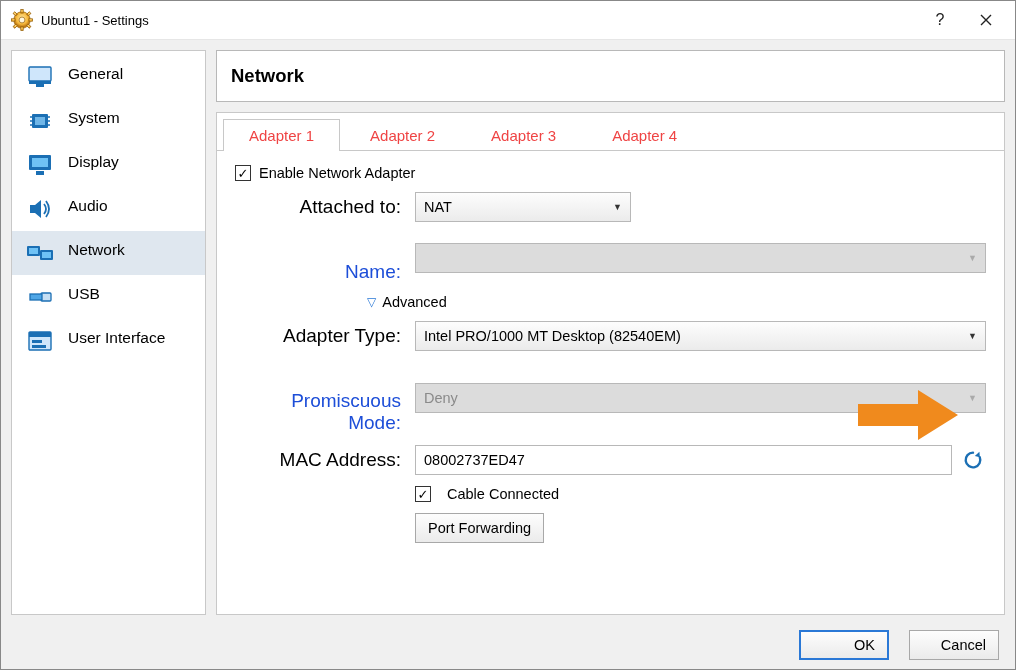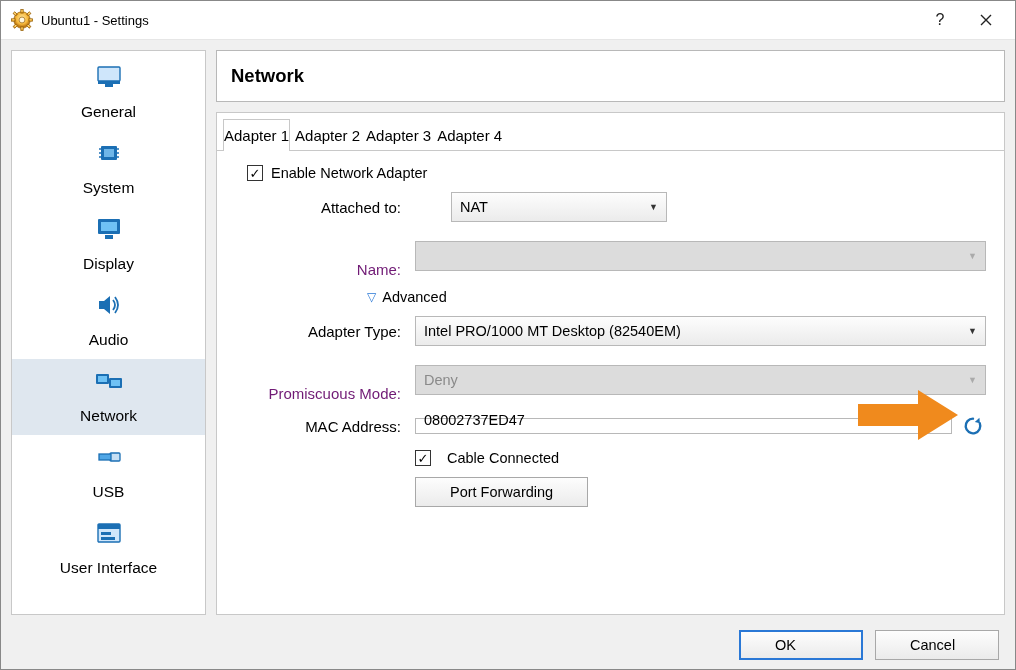--- a/index.html
+++ b/index.html
@@ -13,68 +13,68 @@
   .titlebar .title { margin-left: 8px; font-size: 13px; color: #000; }
   .titlebar .spacer { flex: 1; }
   .titlebar .sysbtn { width: 46px; height: 32px; display: flex; align-items: center; justify-content: center; font-size: 16px; color: #222; }
   .titlebar .sysbtn.close { font-size: 15px; }
   .gear-icon svg { display: block; }
 
   
   .body { flex: 1; display: flex; padding: 10px 10px 6px 10px; gap: 10px; min-height: 0; }
 
   .sidebar { width: 195px; background: #fff; border: 1px solid #c8c8c8; padding: 4px 0; overflow: auto; }
-  .side-item { display: flex; align-items: center; gap: 14px; padding: 10px 14px; color: #000; flex-direction: column; }
+  .side-item { display: flex; gap: 14px; padding: 10px 14px; color: #000; }
   .side-item.active { background: #dfe7ef; }
   .side-item .side-icon { width: 28px; height: 24px; display: flex; align-items: center; justify-content: center; }
   .side-item .label { font-size: 15.5px; }
 
   .main { flex: 1; display: flex; flex-direction: column; min-width: 0; }
   .header-box { background: #fff; border: 1px solid #b8b8b8; padding: 14px 14px; margin-bottom: 10px; }
   .header-box h2 { margin: 0; font-size: 18.5px; font-weight: 700; }
 
   .panel { flex: 1; background: #fff; border: 1px solid #c8c8c8; padding: 0; display: flex; flex-direction: column; }
 
   .tabs { display: flex; position: relative; border-bottom: 1px solid #c8c8c8; padding-left: 6px; padding-top: 6px; }
-  .tab { padding: 7px 0; border: 1px solid transparent; border-bottom: none; margin-right: 4px; margin-bottom: -1px; font-size: 15px; color: #000000; }
+  .tab { padding: 7px 25px; border: 1px solid transparent; border-bottom: none; margin-right: 4px; margin-bottom: -1px; font-size: 15px; color: #ef4444; }
   .tab.active { border-color: #c8c8c8; background: #fff; }
 
   .form { padding: 14px 18px; position: relative; }
   .row { display: flex; align-items: center; margin-bottom: 11px; }
-  .row .lbl { width: 180px; text-align: right; padding-right: 14px; font-size: 15px; color: #000; }
-  .row .lbl.disabled { color: #701a75; margin-top: 28px; }
+  .row .lbl { width: 180px; text-align: right; padding-right: 14px; font-size: 19px; color: #000; }
+  .row .lbl.disabled { color: #1d4ed8; margin-top: 28px; }
   .row .control { flex: 1; display: flex; align-items: center; gap: 8px; }
 
   .checkbox { width: 16px; height: 16px; border: 1px solid #333; display: inline-flex; align-items: center; justify-content: center; margin-right: 8px; font-size: 13px; line-height: 1; }
   .checkbox.checked::after { content: "✓"; color: #000; }
 
   .select { border: 1px solid #b8b8b8; background: linear-gradient(#fdfdfd, #ebebeb); padding: 5px 26px 5px 8px; position: relative; min-width: 120px; height: 30px; display: flex; align-items: center; }
-  .select.small { width: 216px; margin-left: 36px; }
+  .select.small { width: 216px; }
   .select.full { flex: 1; }
   .select.disabled { background: #dcdcdc; color: #8a8a8a; }
   .select .arrow { position: absolute; right: 8px; top: 50%; transform: translateY(-50%); font-size: 9px; color: #333; }
   .select.disabled .arrow { color: #aaa; }
 
-  .textbox { border: 1px solid #b8b8b8; background: #fff; padding: 5px 8px; height: 16px; flex: 1; display: flex; align-items: flex-end; font-size: 15px; }
-
-  .btn { border: 1px solid #a8a8a8; background: linear-gradient(#fdfdfd, #ebebeb); padding: 6px 34px; font-size: 15px; display: inline-flex; align-items: center; justify-content: flex-start; height: 30px; }
+  .textbox { border: 1px solid #b8b8b8; background: #fff; padding: 5px 8px; height: 30px; flex: 1; display: flex; align-items: center; font-size: 15px; }
+
+  .btn { border: 1px solid #a8a8a8; background: linear-gradient(#fdfdfd, #ebebeb); padding: 6px 12px; font-size: 15px; display: inline-flex; align-items: center; justify-content: flex-end; height: 30px; }
   .btn.primary { border: 2px solid #2a78d6; }
 
   .advanced-row { display: flex; align-items: center; margin-bottom: 11px; }
   .advanced-row .indent { width: 132px; }
   .advanced-row .tri { color: #2a78d6; margin-right: 6px; font-size: 12px; }
 
   .refresh-btn { width: 26px; height: 26px; display: flex; align-items: center; justify-content: center; }
 
   .big-arrow { position: absolute; right: 46px; top: 239px; }
   .big-arrow svg { display: block; }
 
   
   .footer { height: 48px; display: flex; align-items: center; justify-content: flex-end; gap: 12px; padding: 0 16px; }
-  .footer .btn { width: 124px; }
+  .footer .btn { width: 90px; margin-left: 8px; }
 
 </style>
 </head>
 <body>
 
 <div class="window">
 
   <div class="titlebar">
     <span class="gear-icon">
       <svg width="22" height="22" viewBox="0 0 24 24">
@@ -200,21 +200,21 @@
       <div class="panel">
         <div class="tabs">
           <div class="tab active">Adapter 1</div>
           <div class="tab">Adapter 2</div>
           <div class="tab">Adapter 3</div>
           <div class="tab">Adapter 4</div>
         </div>
 
         <div class="form">
 
-          <div class="row" style="margin-left:12px;text-align:right;">
+          <div class="row" style="margin-left:0;text-align:right;">
             <span class="checkbox checked"></span>
             <span>Enable Network Adapter</span>
           </div>
 
           <div class="row">
             <span class="lbl">Attached to:</span>
             <div class="control">
               <div class="select small">
                 <span>NAT</span>
                 <span class="arrow">▼</span>

